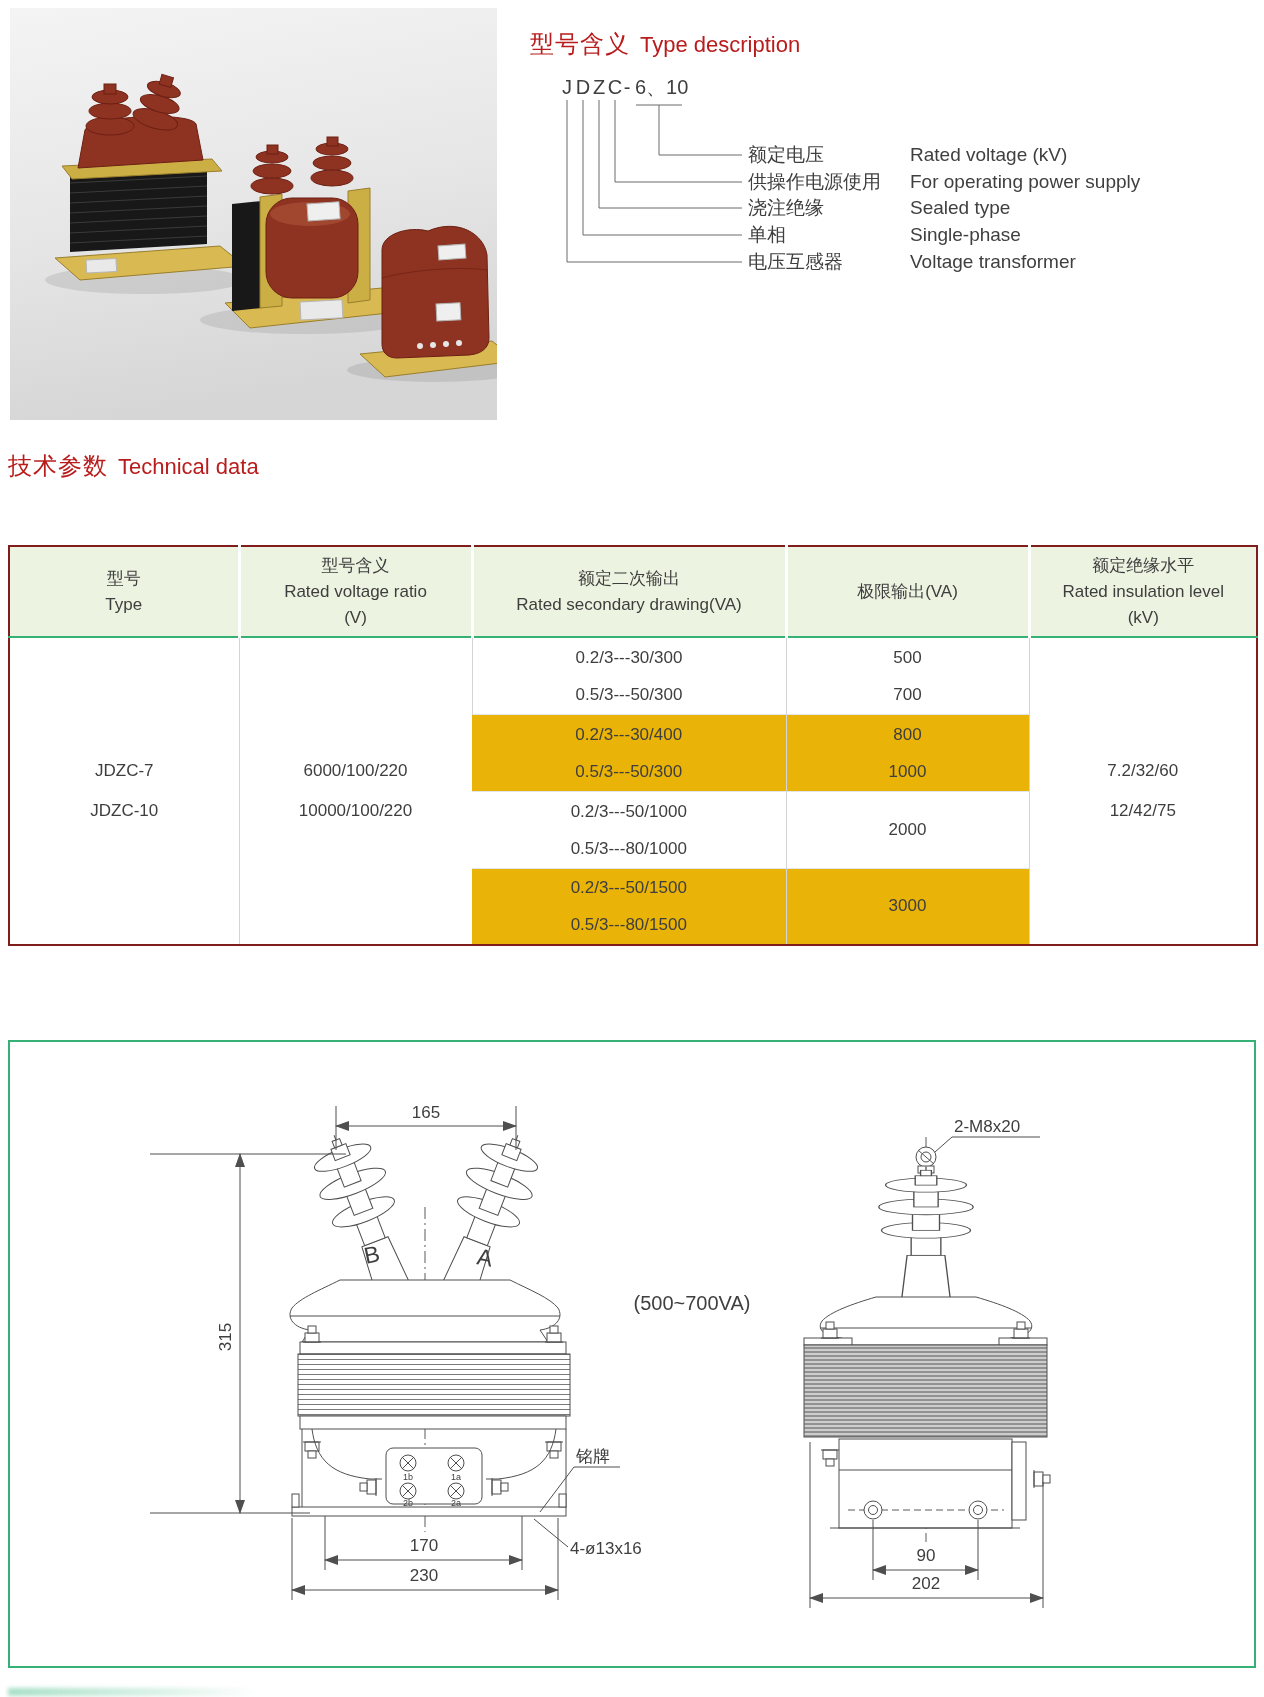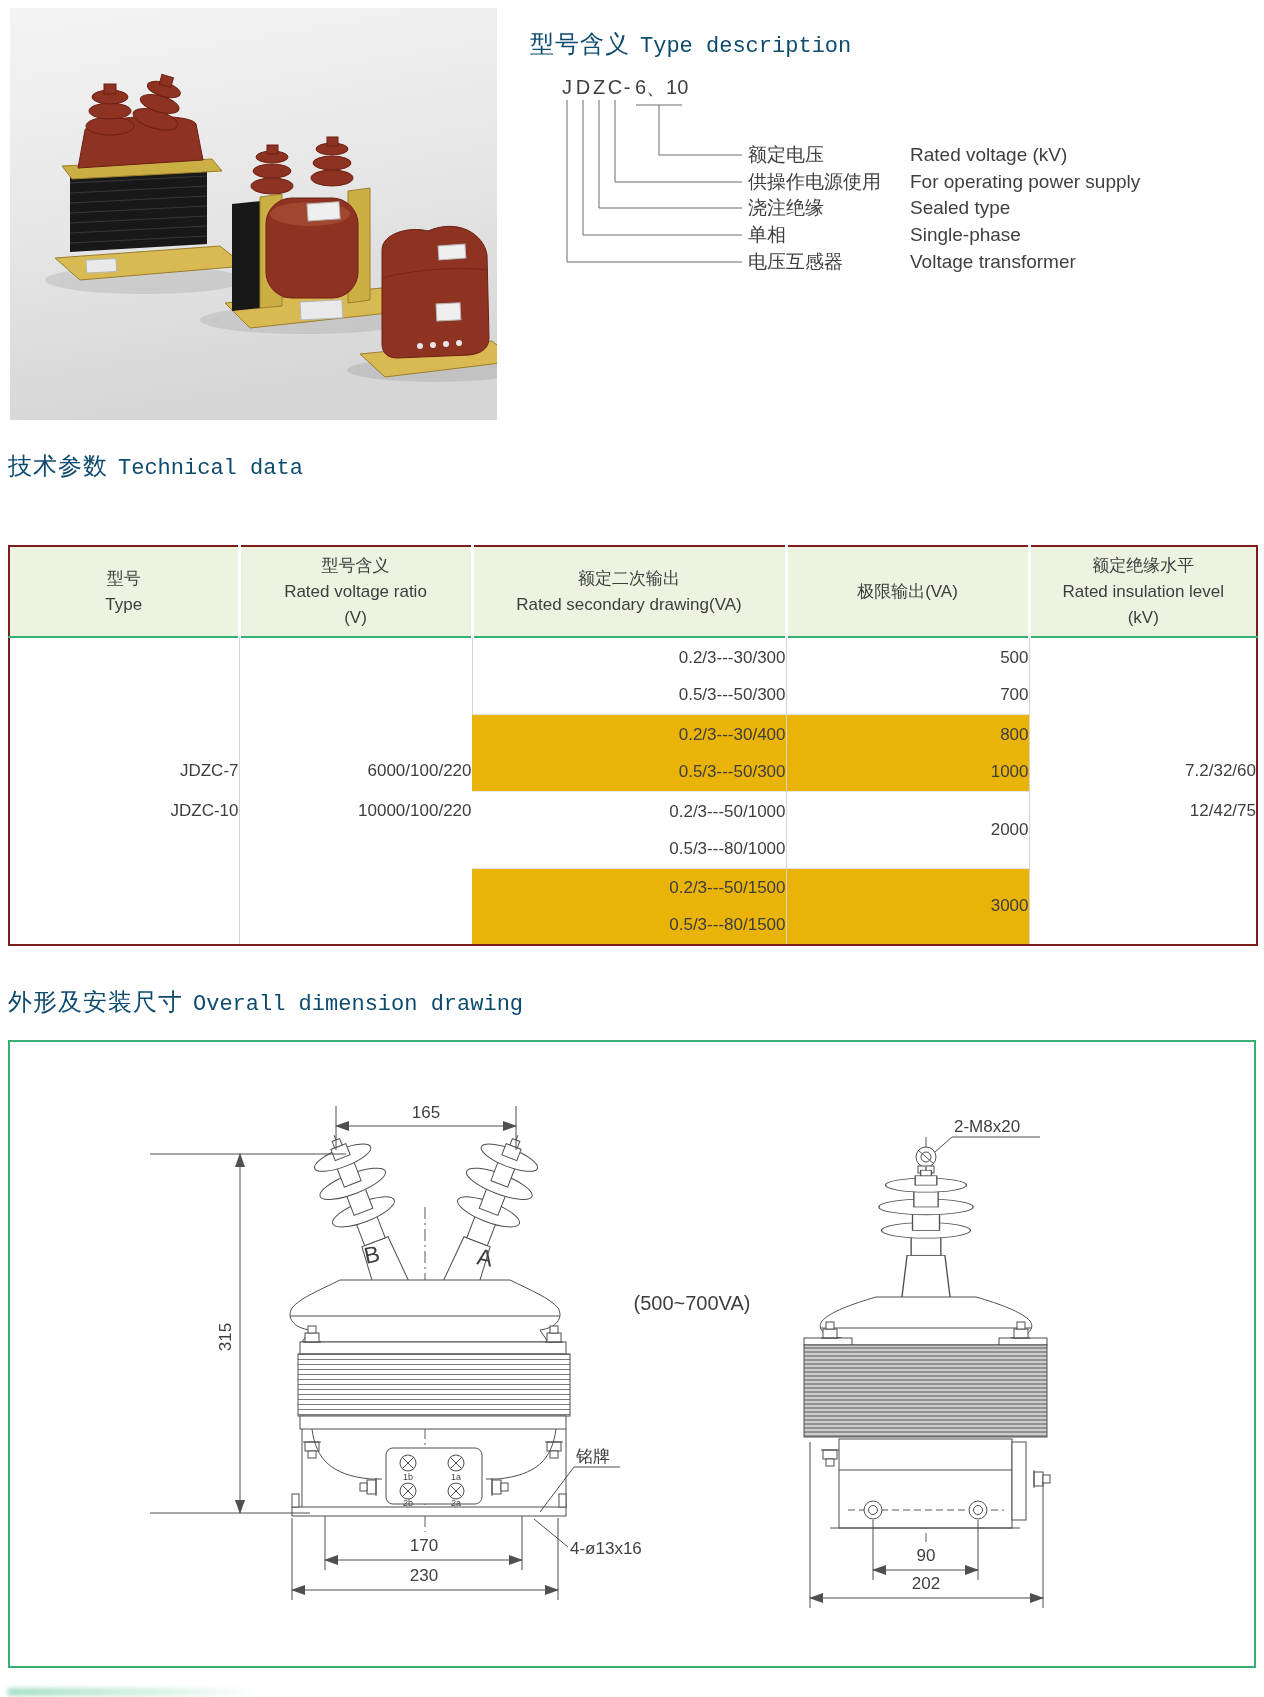--- a/index.html
+++ b/index.html
@@ -1,20 +1,20 @@
 <!DOCTYPE html>
 <html><head>
 <meta charset="utf-8">
 <style>
   html,body{margin:0;padding:0;background:#ffffff;}
   .page{position:relative;width:1264px;height:1697px;background:#fff;
         font-family:"Liberation Sans",sans-serif;overflow:hidden;}
 
   
-  .sec-heading{position:absolute;color:#0c4a6e;white-space:nowrap;font-family:Liberation Mono, monospace;}
+  .sec-heading{position:absolute;color:#b91c1c;white-space:nowrap;}
   .sec-heading .zh{font-size:24px;letter-spacing:1px;}
   .sec-heading .en{font-size:22px;margin-left:10px;}
 
   
   .photo{position:absolute;left:10px;top:8px;width:487px;height:412px;}
 
   
   .typedesc-heading{left:530px;top:28px;}
   .typedesc-svg{position:absolute;left:520px;top:58px;}
 
@@ -22,21 +22,21 @@
   .tech-heading{left:8px;top:450px;}
   table.tech{position:absolute;left:8px;top:545px;width:1248px;
              border-collapse:collapse;table-layout:fixed;
              font-size:17px;color:#3e3e3e;border:2px solid #7f1d1d;}
   table.tech th{background:#edf3e1;font-weight:normal;border-left:3px solid #ffffff;
                 border-bottom:2px solid #35b176;text-align:center;vertical-align:middle;
                 padding:0;}
   table.tech th:first-child{border-left:none;}
   table.tech th .hl{line-height:26px;font-size:17px;}
   table.tech thead tr{height:91px;}
-  table.tech td{border-left:1px solid #d4d4d4;text-align:right;vertical-align:middle;padding:0;}
+  table.tech td{border-left:1px solid #d4d4d4;text-align:center;vertical-align:middle;padding:0;}
   table.tech td:first-child{border-left:none;}
   table.tech tr.group{height:77px;}
   table.tech .two .l{line-height:37px;}
   table.tech .merged .l{line-height:40px;}
   table.tech tr.shaded td.c-out, table.tech tr.shaded td.c-lim{background:#eab308;}
   table.tech tr.g1 td, table.tech tr.g2 td, table.tech tr.g3 td{border-top:1px solid #e2e6ea;}
 
   
   .dim-heading{left:8px;top:986px;}
   .draw-box{position:absolute;left:8px;top:1040px;width:1244px;height:624px;
@@ -273,23 +273,20 @@
           <div class="l">0.2/3---50/1500</div>
           <div class="l">0.5/3---80/1500</div>
         </td>
         <td class="c-lim">
           <div>3000</div>
         </td>
       </tr>
     </tbody>
   </table>
 
-  <div class="sec-heading dim-heading">
-    <span class="zh">外形及安装尺寸</span><span class="en">Overall dimension drawing</span>
-  </div>
 
   <div class="draw-box">
     <svg width="1244" height="624" viewBox="0 0 1244 624">
       <defs>
         <marker id="ah" markerWidth="14" markerHeight="10" refX="13" refY="5" orient="auto-start-reverse" markerUnits="userSpaceOnUse">
           <path d="M0,0 L14,5 L0,10 Z" fill="#4f4f4f"></path>
         </marker>
         <pattern id="hatchL" width="6" height="5" patternUnits="userSpaceOnUse">
           <rect width="6" height="5" fill="#ffffff"></rect>
             <line x1="0" y1="2.5" x2="6" y2="2.5" stroke="#7a7a7a" stroke-width="1"></line>

